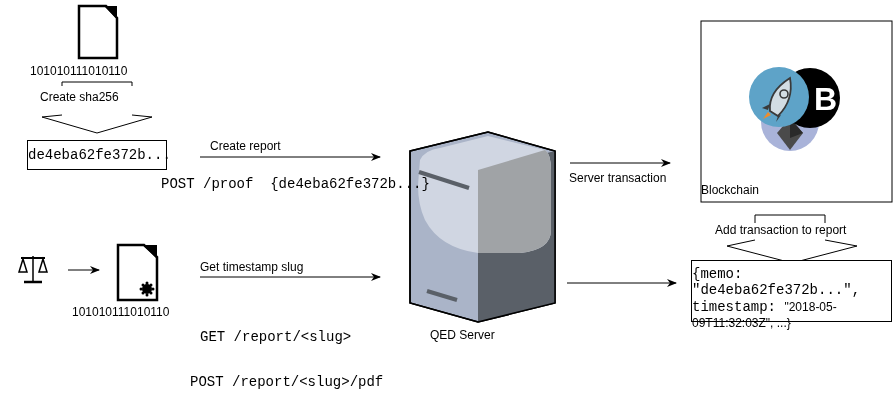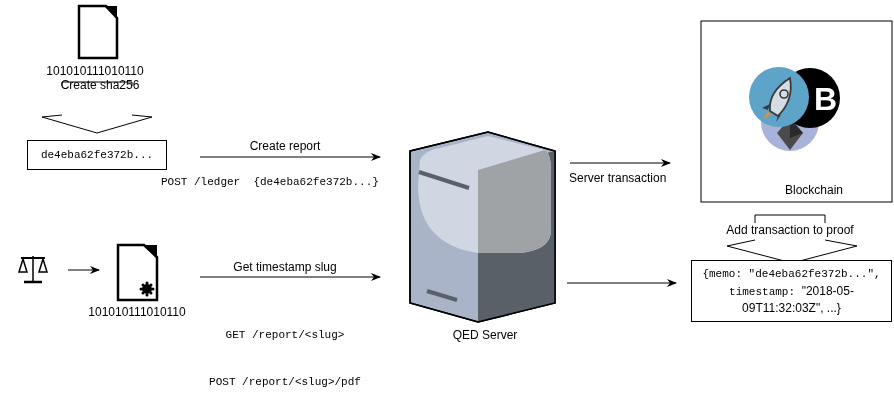--- a/index.html
+++ b/index.html
@@ -1,21 +1,21 @@
 <!DOCTYPE html>
 <html><head>
   <meta charset="utf-8">
   <style>
     html, body { margin: 0; padding: 0; background: #ffffff; }
     body { width: 894px; height: 402px; position: relative; overflow: hidden;
            font-family: "Liberation Sans", sans-serif; color: #000; }
     .abs { position: absolute; }
     .sans { font-family: "Liberation Sans", sans-serif; font-size: 12px; }
-    .mono { font-family: "Liberation Mono", monospace; font-size: 11px; }
-    .center { text-align: center; }
+    .mono { font-family: "Liberation Mono", monospace; font-size: 14px; }
+    .center { }
     .box { position: absolute; border: 1px solid #000; background: #fff; box-sizing: border-box; }
     svg.full { position: absolute; left: 0; top: 0; }
   </style>
 </head>
 <body>
 
 <svg class="full" width="894" height="402">
   <defs>
     <marker id="arr" markerWidth="10" markerHeight="8" refX="9" refY="4" orient="auto" markerUnits="userSpaceOnUse">
       <path d="M0,0 L10,4 L0,8 L3,4 Z" fill="#000"></path>
@@ -92,48 +92,48 @@
     <path d="M770,104 L762,108 L768,110 Z" fill="#3a3a3a"></path>
     <path d="M778,116 L776,122 L781,115 Z" fill="#3a3a3a"></path>
     <path d="M768,112 L763,119 L771,115 Z" fill="#f28c28"></path>
   </g>
 
   <path d="M755,226 L755,215 L825,215 L825,226" fill="none" stroke="#000" stroke-width="1"></path>
   <path d="M755,240 L727,246 L792,263 L857,246 L825,240" fill="none" stroke="#000" stroke-width="1"></path>
 </svg>
 
 <div class="abs sans center" style="left:30px; top:64px; width:130px;">101010111010110</div>
-<div class="abs sans center" style="left:40px; top:78px; width:120px; line-height:14px;">
+<div class="abs sans center" style="left:40px; top:90px; width:120px; line-height:14px;">
   <div>Create sha256</div>
 </div>
 
 <div class="box mono center" style="left:27px; top:140px; width:140px; height:30px; line-height:28px;">
   <span>de4eba62fe372b...</span>
 </div>
 
 <div class="abs sans center" style="left:210px; top:139px; width:150px;">Create report</div>
-<div class="abs mono" style="left:161px; top:176px; white-space:pre;">POST /ledger  {de4eba62fe372b...}</div>
+<div class="abs mono" style="left:161px; top:176px; white-space:pre;">POST /proof  {de4eba62fe372b...}</div>
 
 <div class="abs sans center" style="left:72px; top:305px; width:130px;">101010111010110</div>
 <div class="abs sans center" style="left:200px; top:260px; width:170px;">Get timestamp slug</div>
 <div class="abs mono center" style="left:200px; top:329px; width:170px; white-space:pre;">GET /report/&lt;slug&gt;</div>
 <div class="abs mono center" style="left:190px; top:350px; width:190px; line-height:13px; white-space:pre;">
   <div>POST /report/&lt;slug&gt;/pdf</div>
   
   
 </div>
 
 <div class="abs sans center" style="left:430px; top:328px; width:110px;">QED Server</div>
 
 <div class="abs sans" style="left:569px; top:171px; white-space:nowrap;">Server transaction</div>
 <div class="abs sans center" style="left:565px; top:287px; width:110px; line-height:14px;">
 </div>
 
 <div class="abs sans center" style="left:701px; top:183px; width:226px;">Blockchain</div>
-<div class="abs sans center" style="left:715px; top:223px; width:150px; background:#fff;">Add transaction to proof</div>
+<div class="abs sans center" style="left:715px; top:223px; width:150px; background:#fff;">Add transaction to report</div>
 
 <div class="box center" style="left:691px; top:260px; width:201px; height:62px; padding-top:5px; line-height:16px;">
   <div class="mono">{memo: "de4eba62fe372b...",</div>
   <div>
     <span class="mono">timestamp: </span><span class="sans">"2018-05-</span>
   </div>
   <div class="sans">09T11:32:03Z", ...}</div>
 </div>
 
 </body></html>

